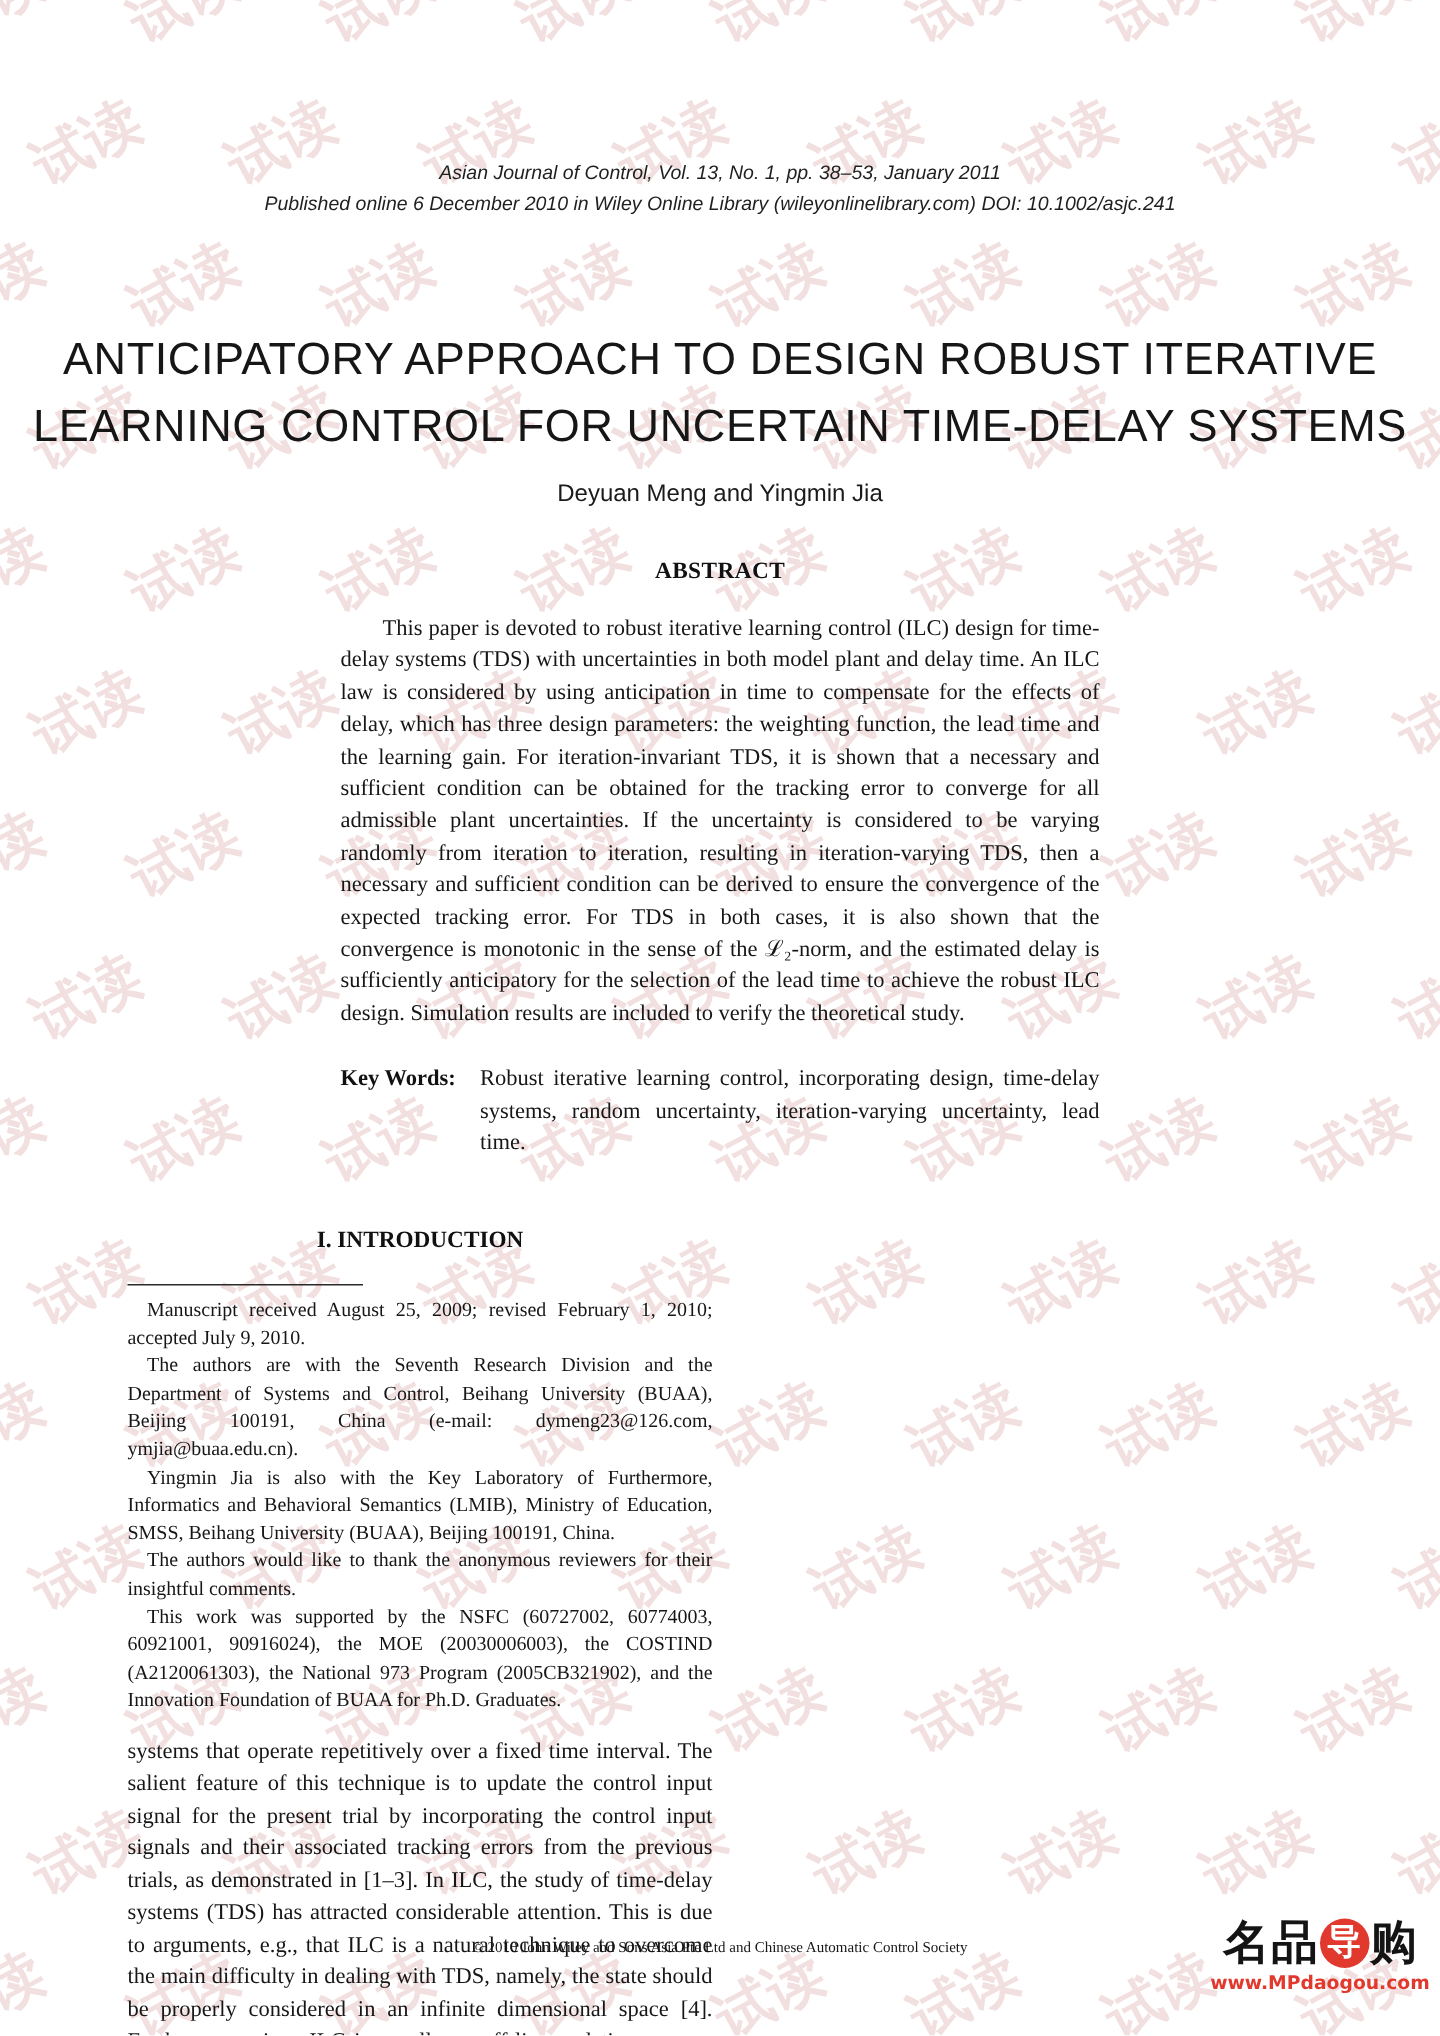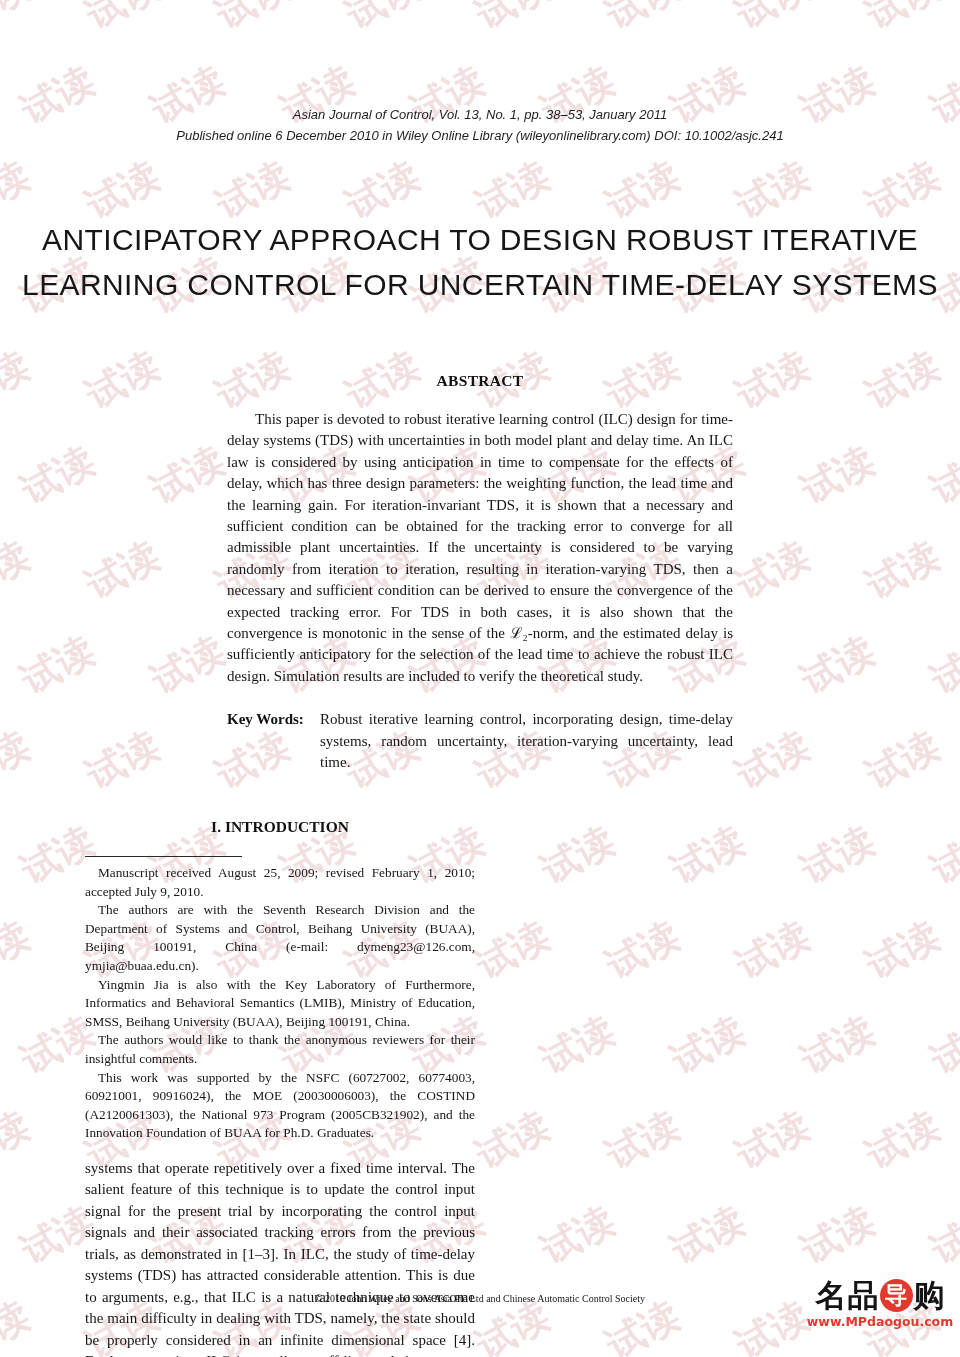--- a/index.html
+++ b/index.html
@@ -204,20 +204,21 @@
     <div class="jheader">
       <div>Asian Journal of Control, Vol. 13, No. 1, pp. 38–53, January 2011</div>
       <div>Published online 6 December 2010 in Wiley Online Library (wileyonlinelibrary.com) DOI: 10.1002/asjc.241</div>
     </div>
 
     <div class="ptitle">
       <div>ANTICIPATORY APPROACH TO DESIGN ROBUST ITERATIVE</div>
       <div>LEARNING CONTROL FOR UNCERTAIN TIME-DELAY SYSTEMS</div>
     </div>
 
+    <div class="authors">Deyuan Meng and Yingmin Jia</div>
 
     <div class="abs-wrap">
       <h2 class="abs-head">ABSTRACT</h2>
       <p class="abs-body">This paper is devoted to robust iterative learning control (ILC) design for time-delay systems (TDS) with uncertainties in both model plant and delay time. An ILC law is considered by using anticipation in time to compensate for the effects of delay, which has three design parameters: the weighting function, the lead time and the learning gain. For iteration-invariant TDS, it is shown that a necessary and sufficient condition can be obtained for the tracking error to converge for all admissible plant uncertainties. If the uncertainty is considered to be varying randomly from iteration to iteration, resulting in iteration-varying TDS, then a necessary and sufficient condition can be derived to ensure the convergence of the expected tracking error. For TDS in both cases, it is also shown that the convergence is monotonic in the sense of the ℒ₂-norm, and the estimated delay is sufficiently anticipatory for the selection of the lead time to achieve the robust ILC design. Simulation results are included to verify the theoretical study.</p>
       <div class="kw-row">
         <span class="kw-label">Key Words:</span>
         <span class="kw-text">Robust iterative learning control, incorporating design, time-delay systems, random uncertainty, iteration-varying uncertainty, lead time.</span>
       </div>
     </div>
 

